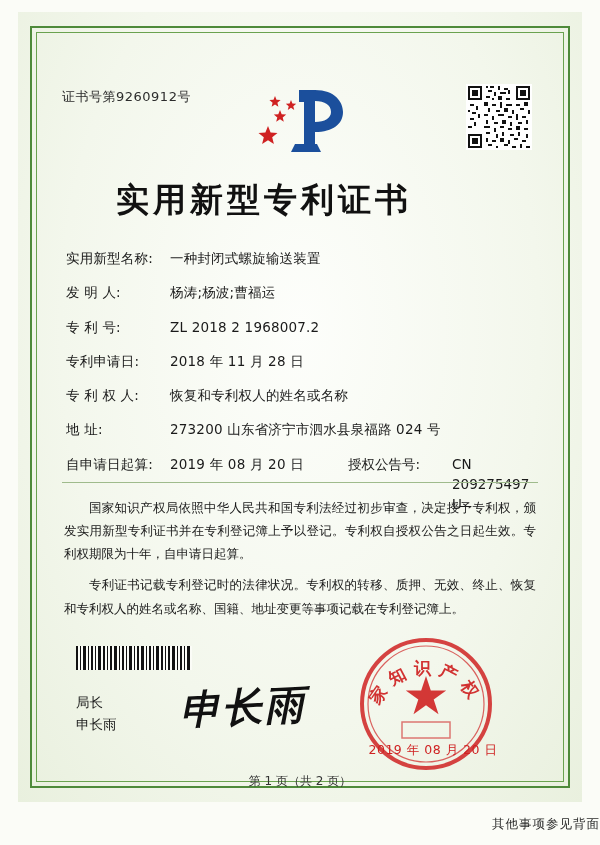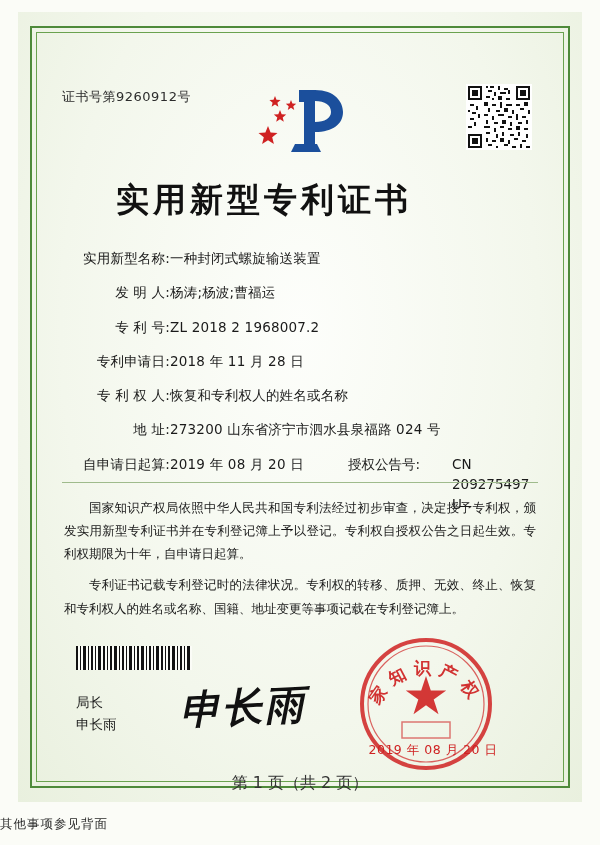--- a/index.html
+++ b/index.html
@@ -122,21 +122,20 @@
     margin-bottom: 14px;
     font-size: 13.5px;
     color: #1a1a1a;
     line-height: 1.5;
   }
   .field-label {
     width: 104px;
     flex: 0 0 104px;
     letter-spacing: 0.2px;
     white-space: nowrap;
-    text-align: right;
   }
   .field-value {
     flex: 1;
     letter-spacing: 0.2px;
   }
   .field-row.split .field-value {
     flex: 0 0 178px;
   }
   .field-label2 {
     width: 104px;
@@ -223,29 +222,29 @@
     letter-spacing: 0.5px;
   }
 
   
   .page-num {
     position: absolute;
     left: 0;
     top: 773px;
     width: 600px;
     text-align: center;
-    font-size: 16px;
+    font-size: 12px;
     color: #333;
   }
   .footer-note {
     position: absolute;
     left: 0;
     top: 816px;
     width: 600px;
-    text-align: left;
+    text-align: right;
     font-size: 12.5px;
     color: #2a2a2a;
     letter-spacing: 1px;
   }
 </style>
 </head>
 <body>
 
 <div class="page">
 

